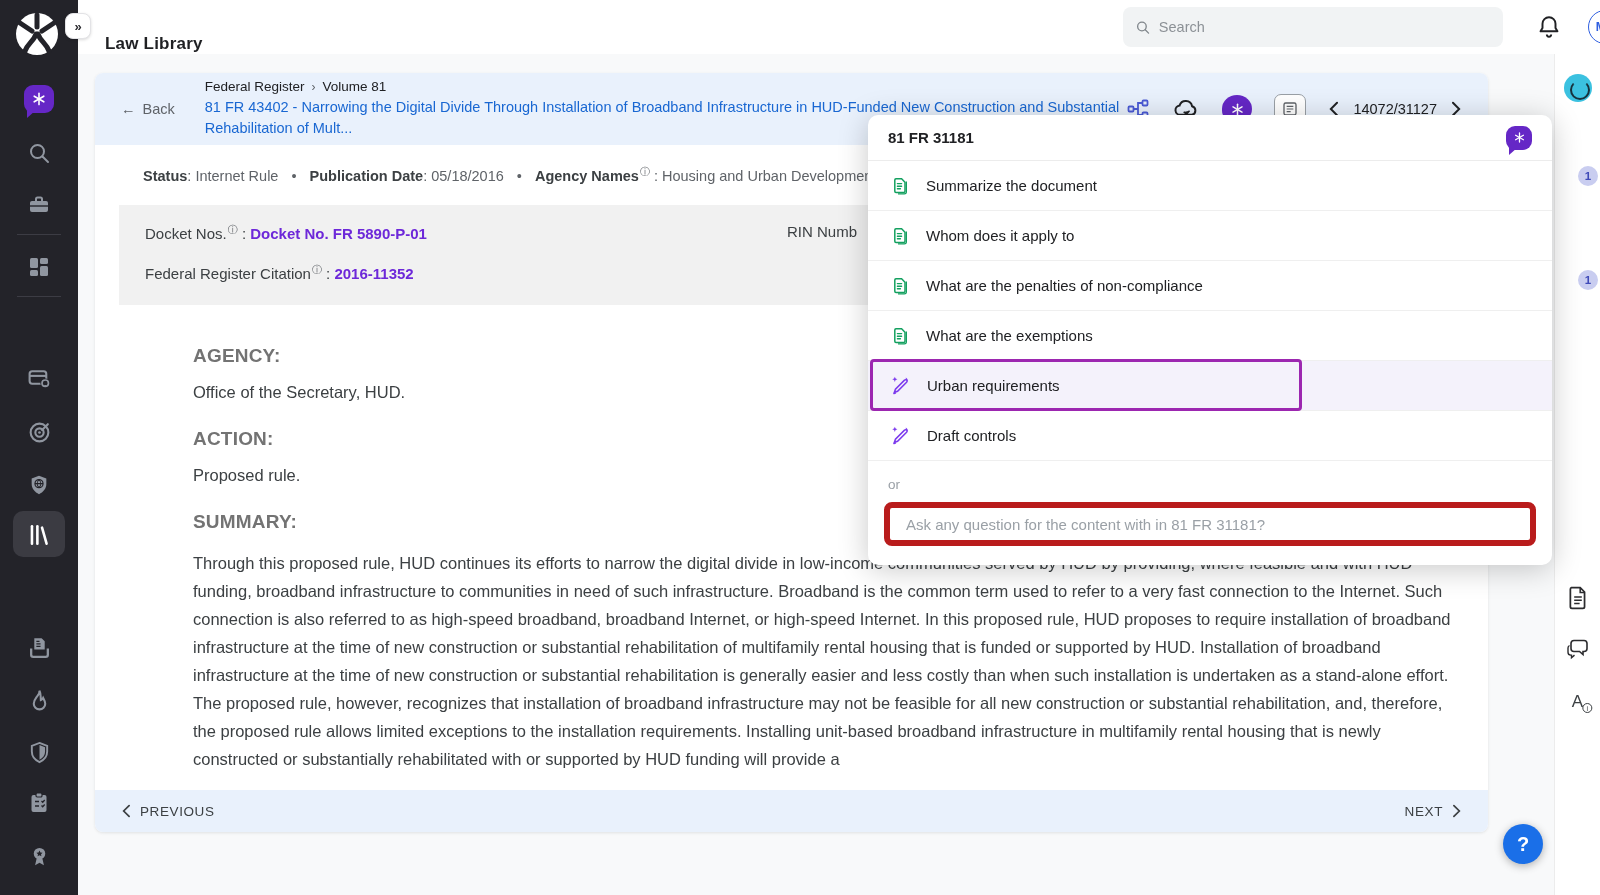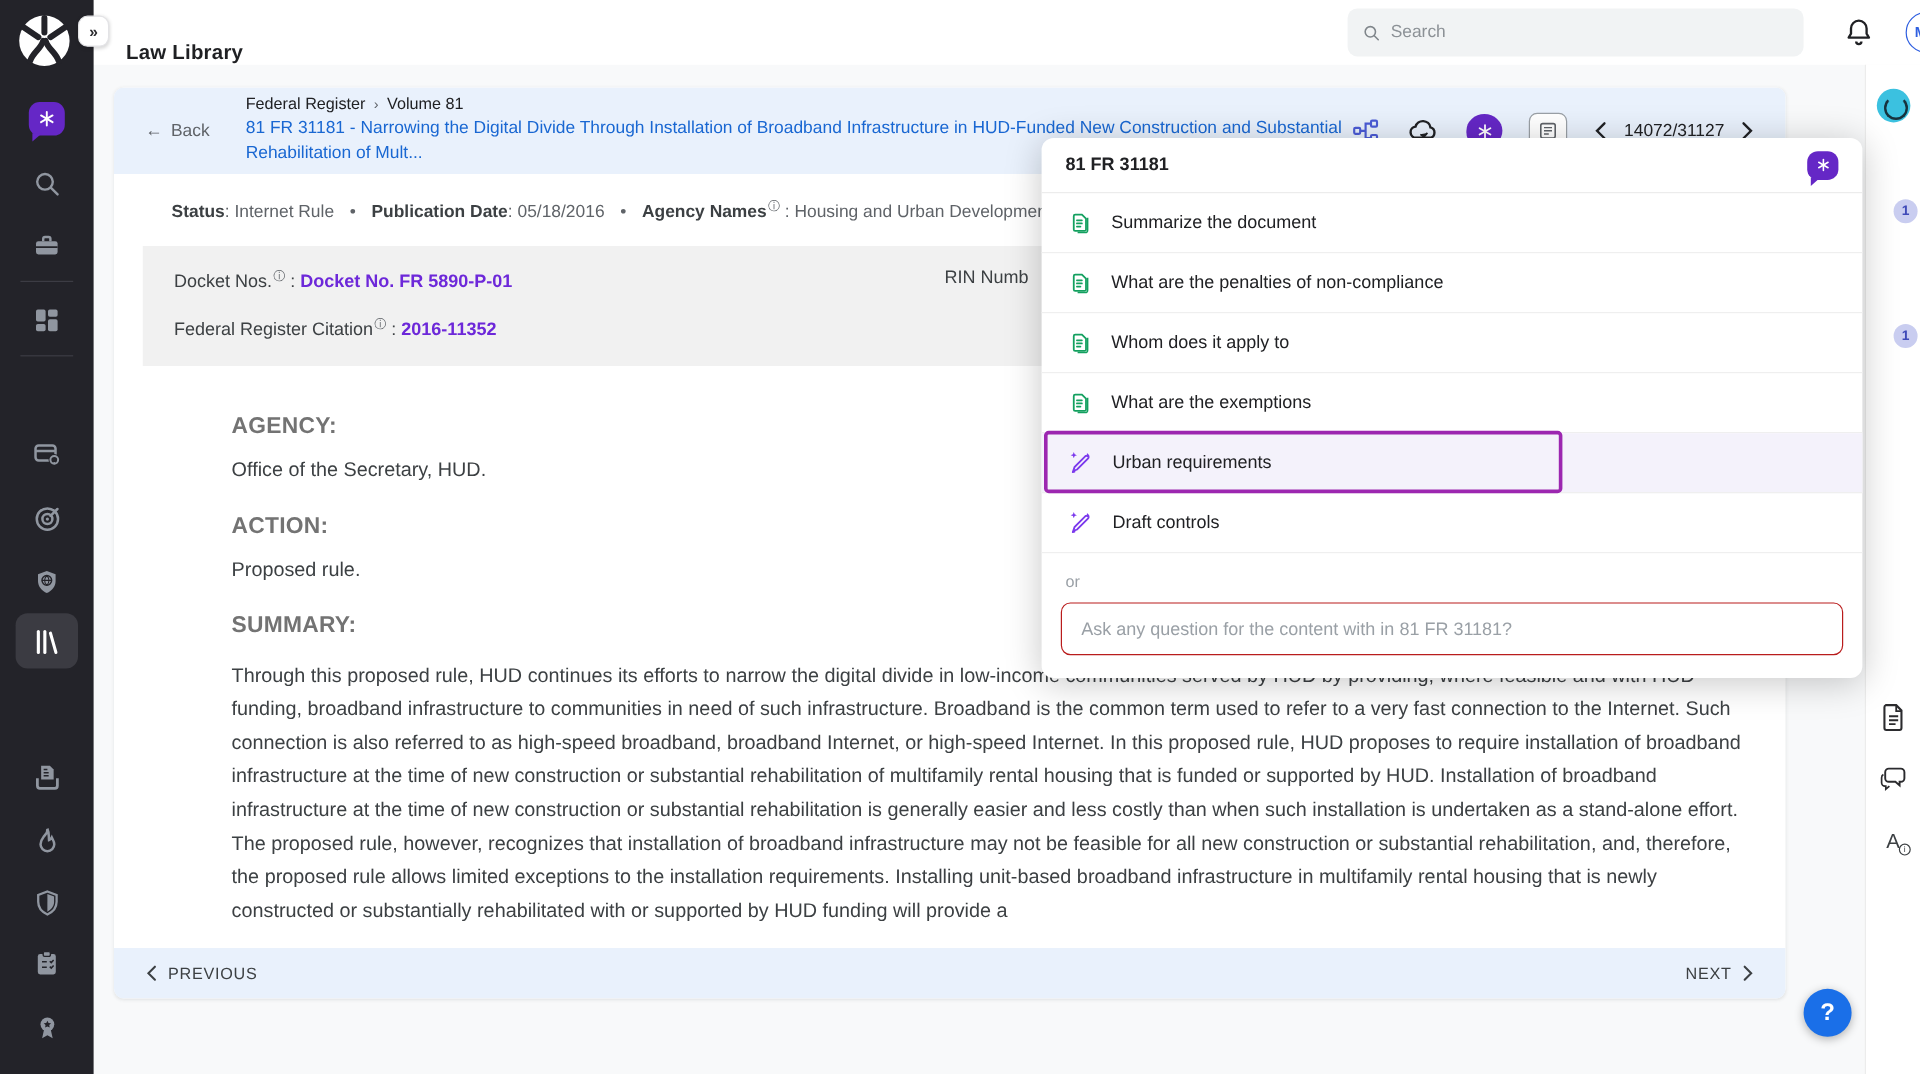--- a/index.html
+++ b/index.html
@@ -64,21 +64,21 @@
   .popup { position:absolute; left:868px; top:115px; width:684px; height:450px; background:#fff; border-radius:10px; box-shadow:0 4px 30px rgba(0,0,0,.22); z-index:20; }
   .popup-head { height:46px; display:flex; align-items:center; padding:0 20px; border-bottom:1px solid #ececec; }
   .popup-title { font-size:15px; font-weight:700; color:#202124; }
   .popup-head .ai-bubble { margin-left:auto; }
   .p-item { position:relative; height:50px; display:flex; align-items:center; gap:16px; padding:0 22px; border-bottom:1px solid #efefef; font-size:15px; color:#202124; cursor:pointer; }
   .p-item:last-of-type { border-bottom:none; }
   .p-item.hl { background:#f4f2fb; }
   .focus-ring { position:absolute; left:2px; top:-2px; width:432px; height:52px; border:3px solid #9c27b0; border-radius:4px; pointer-events:none; }
   .or-label { padding:16px 20px 10px; font-size:13.5px; color:#9aa0a6; }
   .ask-wrap { padding:0 16px; }
-  .ask-wrap input { width:100%; height:44px; border:1px solid #b91c1c; border-radius:8px; padding:0 16px; font-size:15px; color:#3c4043; outline:none; font-family:inherit; }
+  .ask-wrap input { width:100%; height:44px; border:6px solid #b91c1c; border-radius:8px; padding:0 16px; font-size:15px; color:#3c4043; outline:none; font-family:inherit; }
   .ask-wrap input::placeholder { color:#9aa0a6; }
 
   
   .right-rail { position:absolute; right:0; top:54px; bottom:0; width:46px; background:#fff; border-left:1px solid #ececec; z-index:7; }
   .rail-item { position:absolute; left:50%; transform:translateX(-50%); cursor:pointer; }
   .spinner { width:28px; height:28px; border-radius:50%; background:#3bc1e0; position:relative; }
   .spinner:after { content:""; position:absolute; left:6px; top:6px; width:16px; height:16px; border-radius:50%; border:2.5px solid #17323d; border-top-color:transparent; }
   .a-info { font-size:17px; color:#3c4043; position:relative; }
   .a-info .mini { position:absolute; right:-9px; bottom:-2px; width:10px; height:10px; border:1px solid #3c4043; border-radius:50%; font-size:7px; display:flex; align-items:center; justify-content:center; }
   .count-badge { position:absolute; left:1578px; width:20px; height:20px; border-radius:50%; background:#c9cdf0; color:#3f4ab8; font-size:11.5px; font-weight:700; display:flex; align-items:center; justify-content:center; z-index:25; }
@@ -234,21 +234,21 @@
       <div class="back-btn">
         <span>←</span>
         <span>Back</span>
       </div>
       <div class="titleblock">
         <div class="breadcrumb">
           <span>Federal Register</span>
           <span class="sep">›</span>
           <span>Volume 81</span>
         </div>
-        <div class="doc-title">81 FR 31181 - Narrowing the Digital Divide Through Installation of Broadband Infrastructure in HUD-Funded New Construction and Substantial Rehabilitation of Mult...</div>
+        <div class="doc-title">81 FR 43402 - Narrowing the Digital Divide Through Installation of Broadband Infrastructure in HUD-Funded New Construction and Substantial Rehabilitation of Mult...</div>
       </div>
       <div class="head-icons">
         <span class="hicon">
           <svg width="24" height="24" viewBox="0 0 24 24">
               <g stroke="#4b5bd6" stroke-width="1.8" fill="none">
                 <rect x="2.5" y="9.5" width="5" height="5" rx="1"></rect>
                 <rect x="16.5" y="3.5" width="5" height="5" rx="1"></rect>
                 <rect x="16.5" y="15.5" width="5" height="5" rx="1"></rect>
                 <path d="M7.5 12h4.5V6h4.5M12 12v6h4.5"></path>
               </g>
@@ -360,29 +360,29 @@
           <path d="M16.4 5.5v10.3a2 2 0 0 1-2 2H8" fill="none" stroke="#13a05f" stroke-width="1.2"></path>
         </svg>
       <span>Summarize the document</span>
     </div>
     <div class="p-item">
       <svg width="20" height="20" viewBox="0 0 20 20">
           <path d="M6 2.8h5.6L15 6.2v9a1.2 1.2 0 0 1-1.2 1.2H6A1.2 1.2 0 0 1 4.8 15.2V4A1.2 1.2 0 0 1 6 2.8z" fill="none" stroke="#13a05f" stroke-width="1.5"></path>
           <path d="M7.4 7.6h4.2M7.4 10.2h4.2M7.4 12.8h3" stroke="#13a05f" stroke-width="1.4" stroke-linecap="round"></path>
           <path d="M16.4 5.5v10.3a2 2 0 0 1-2 2H8" fill="none" stroke="#13a05f" stroke-width="1.2"></path>
         </svg>
-      <span>What are the penalties of non-compliance</span>
+      <span>Whom does it apply to</span>
     </div>
     <div class="p-item">
       <svg width="20" height="20" viewBox="0 0 20 20">
           <path d="M6 2.8h5.6L15 6.2v9a1.2 1.2 0 0 1-1.2 1.2H6A1.2 1.2 0 0 1 4.8 15.2V4A1.2 1.2 0 0 1 6 2.8z" fill="none" stroke="#13a05f" stroke-width="1.5"></path>
           <path d="M7.4 7.6h4.2M7.4 10.2h4.2M7.4 12.8h3" stroke="#13a05f" stroke-width="1.4" stroke-linecap="round"></path>
           <path d="M16.4 5.5v10.3a2 2 0 0 1-2 2H8" fill="none" stroke="#13a05f" stroke-width="1.2"></path>
         </svg>
-      <span>Whom does it apply to</span>
+      <span>What are the penalties of non-compliance</span>
     </div>
     <div class="p-item">
       <svg width="20" height="20" viewBox="0 0 20 20">
           <path d="M6 2.8h5.6L15 6.2v9a1.2 1.2 0 0 1-1.2 1.2H6A1.2 1.2 0 0 1 4.8 15.2V4A1.2 1.2 0 0 1 6 2.8z" fill="none" stroke="#13a05f" stroke-width="1.5"></path>
           <path d="M7.4 7.6h4.2M7.4 10.2h4.2M7.4 12.8h3" stroke="#13a05f" stroke-width="1.4" stroke-linecap="round"></path>
           <path d="M16.4 5.5v10.3a2 2 0 0 1-2 2H8" fill="none" stroke="#13a05f" stroke-width="1.2"></path>
         </svg>
       <span>What are the exemptions</span>
     </div>
     <div class="p-item hl">

